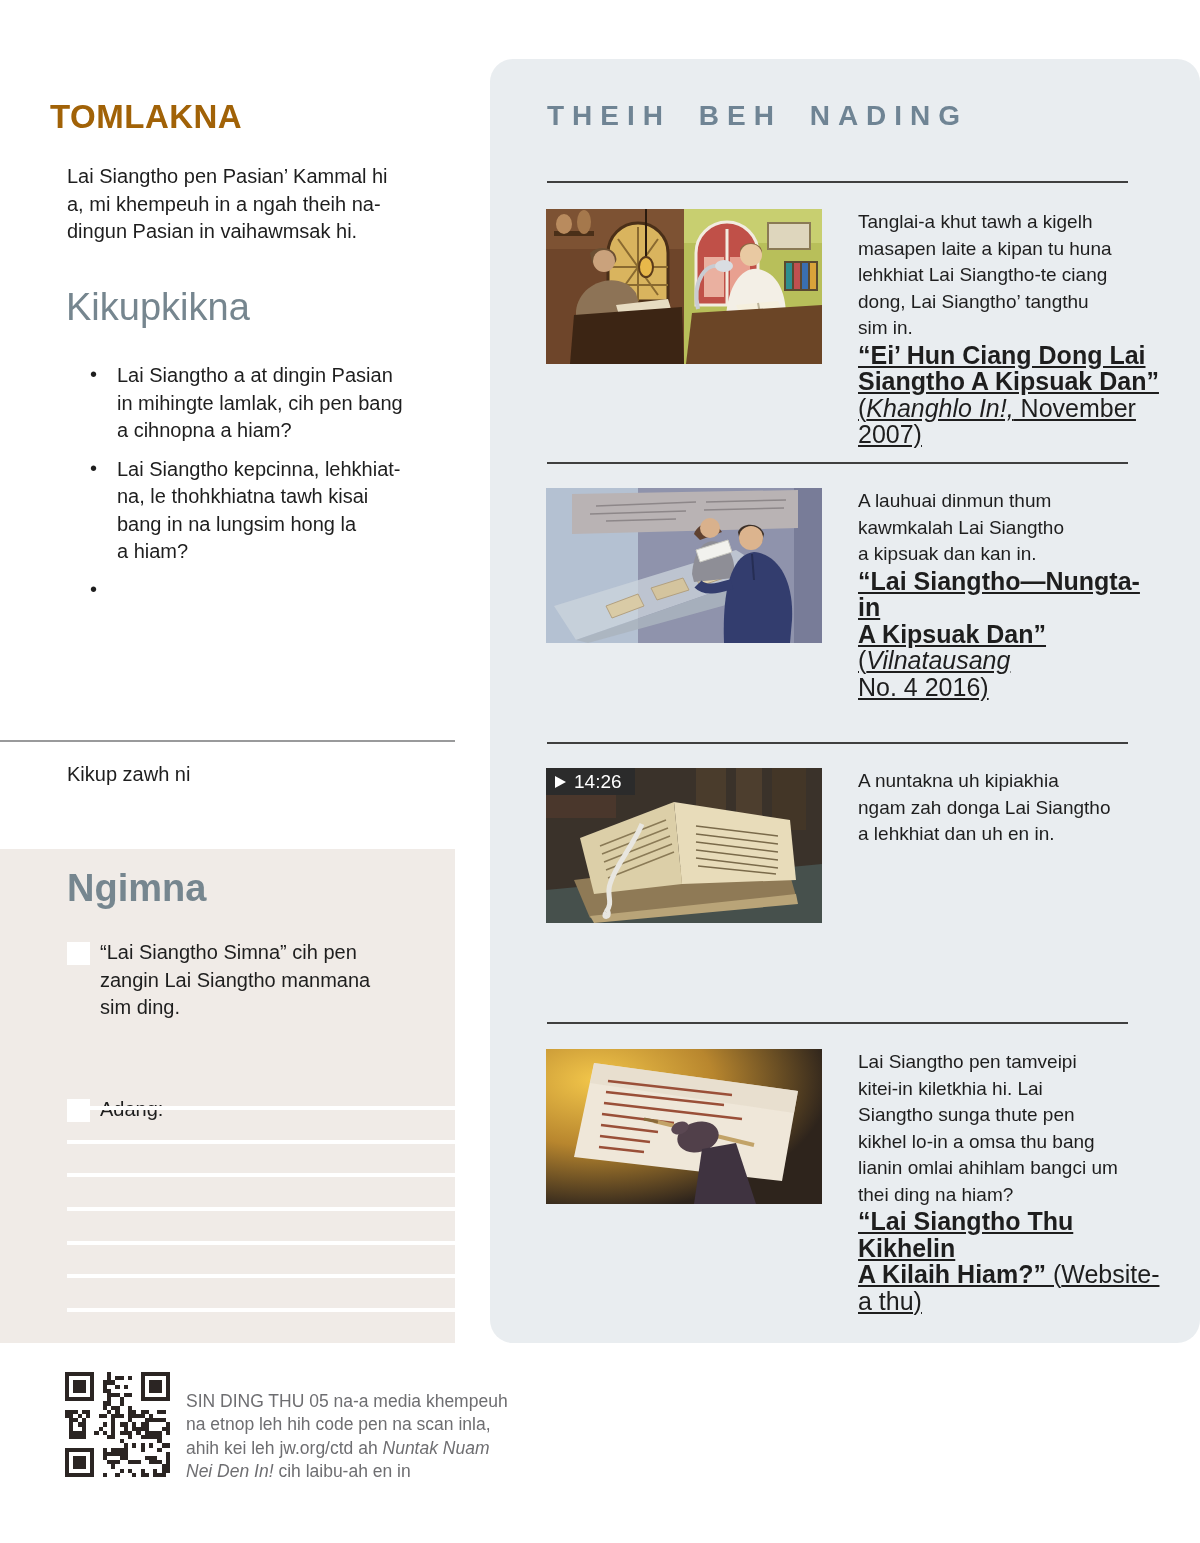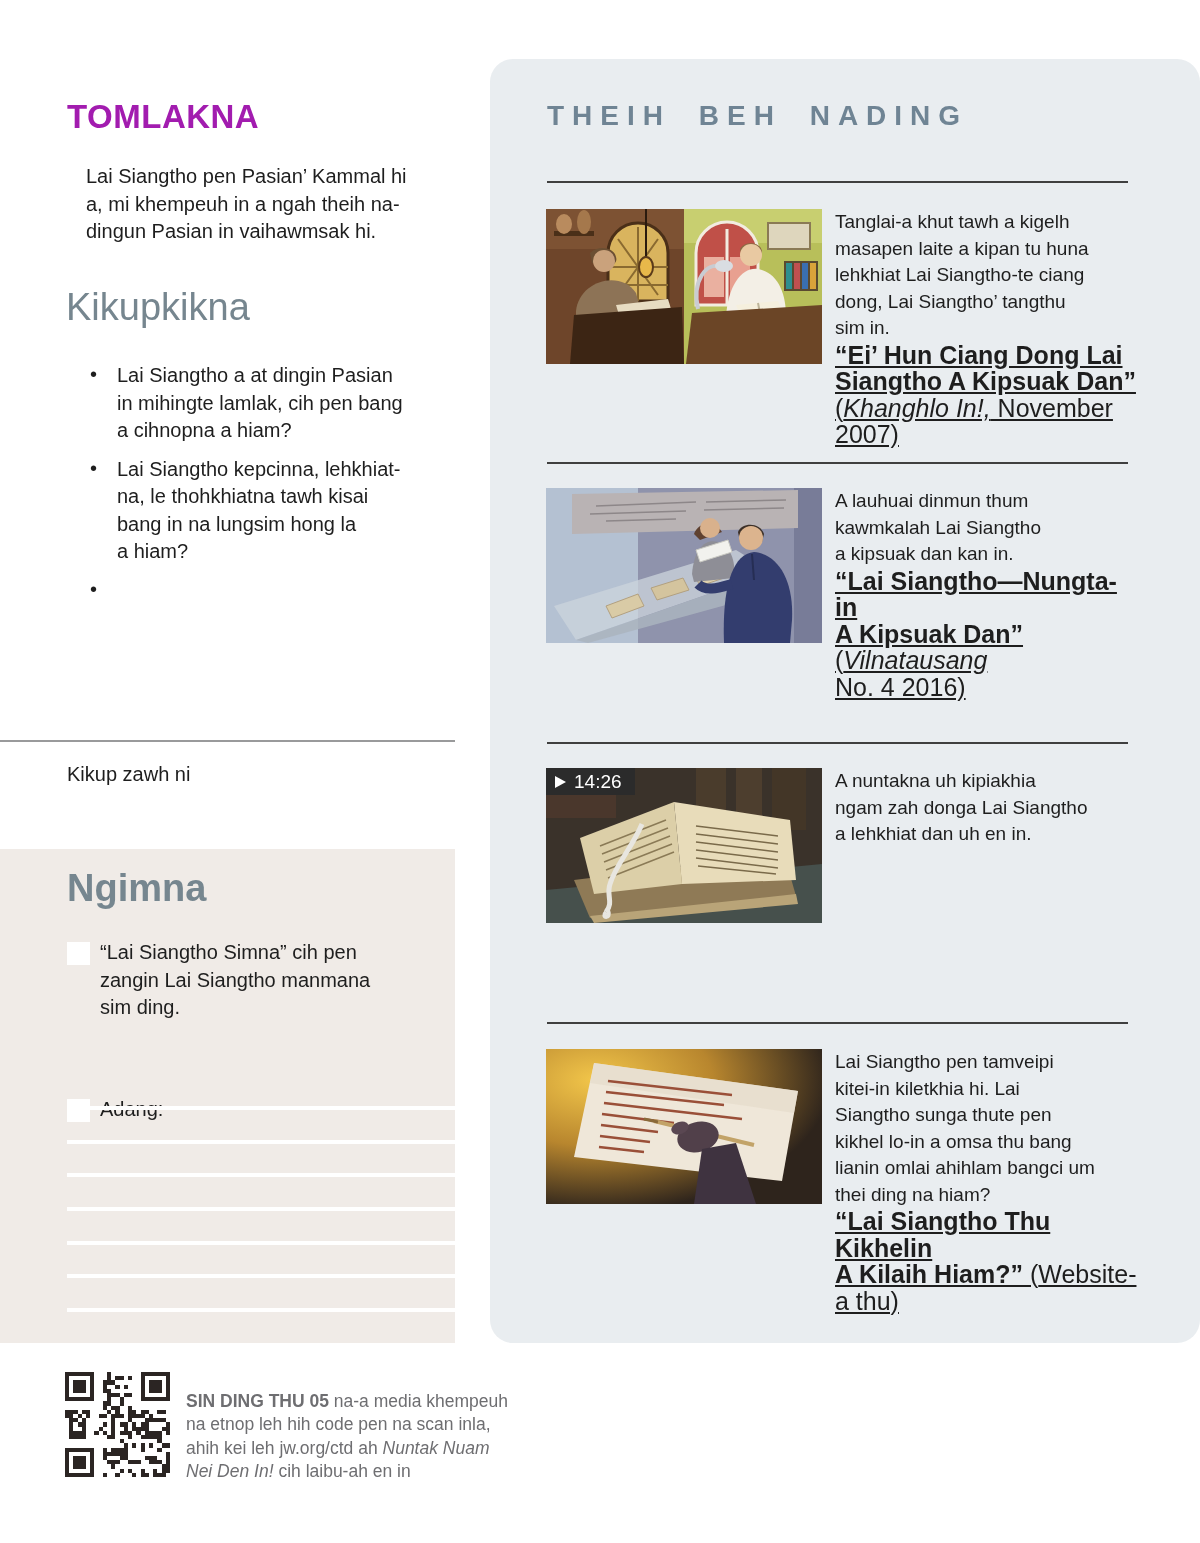--- a/index.html
+++ b/index.html
@@ -2,24 +2,24 @@
 <html><head>
 <meta charset="utf-8">
 <style>
   * { margin:0; padding:0; box-sizing:border-box; }
   html,body { background:#ffffff; }
   body { font-family:"Liberation Sans", sans-serif; color:#1e1e1e; }
   .page { position:relative; width:1200px; height:1543px; background:#ffffff; overflow:hidden; }
   .pre { white-space:pre-line; }
 
   
-  .summary-title { position:absolute; left:67px; top:100px; font-size:33px; font-weight:700;
-                   letter-spacing:.5px; color:#a21caf; line-height:1; }
+  .summary-title { position:absolute; left:50px; top:100px; font-size:33px; font-weight:700;
+                   letter-spacing:.5px; color:#a16207; line-height:1; }
   .summary-text { position:absolute; left:67px; top:163px; width:400px;
-                  font-size:20px; line-height:27.5px;margin-left:19px; }
+                  font-size:20px; line-height:27.5px; }
   .discussion-title { position:absolute; left:66px; top:288px; font-size:38px; font-weight:400;
                       color:#76868f; line-height:1; }
   .questions { position:absolute; left:90px; top:362px; width:378px; list-style:none; }
   .questions li { position:relative; padding-left:27px; margin-bottom:11px;
                   font-size:20px; line-height:27.5px; }
   .questions .bullet { position:absolute; left:0; top:-1px; font-size:20px; }
   .left-rule { position:absolute; left:0; top:740px; width:455px; height:2px; background:#999a9b; }
   .completed-label { position:absolute; left:67px; top:761px; font-size:20px; line-height:27.5px; }
 
   .goal-box { position:absolute; left:0; top:849px; width:455px; height:494px; background:#f0ebe7; }
@@ -30,40 +30,40 @@
   .goal-item.row2 { top:207px;margin-top:40px; }
   .goal-cb { position:absolute; left:0; top:3px; width:23px; height:23px; background:#ffffff; }
   .goal-text { display:block; margin-left:33px; width:330px; font-size:20px; line-height:27.5px; }
   .write-line { position:absolute; left:67px; right:0; height:4px; background:#ffffff; }
 
   
   .right-panel { position:absolute; left:490px; top:59px; width:710px; height:1284px; background:#e9edf0;border-radius:23px; }
   .panel-title { position:absolute; left:57px; top:43px; font-size:28px; font-weight:700;
                  color:#6f8494; letter-spacing:8px; word-spacing:12px; line-height:1; }
   .item-rule { position:absolute; left:57px; width:581px; height:2px; background:#3f3f3f; }
-  .media-item { position:absolute; left:56px; display:flex; gap:13px; }
+  .media-item { position:absolute; left:56px; display:flex; gap:36px; }
   .thumb { position:relative; width:276px; height:155px; overflow:hidden; flex:0 0 276px; background:#777; }
   .thumb svg { display:block; width:276px; height:155px; }
   .item-text { width:302px; }
   .desc { font-size:19px; line-height:26.5px; }
   .ref  { font-size:25px; line-height:26.5px; font-weight:700;text-decoration:underline; }
   .ref .roman { font-weight:400; }
   .ref .ital  { font-style:italic; }
   .video-badge { position:absolute; left:0; top:0; height:27px; background:#2b2b2b; color:#fff;
                  display:flex; align-items:center; gap:8px; padding:0 13px 0 9px;
                  font-size:19px; line-height:1; }
   .play-icon { width:0; height:0; border-left:11px solid #ffffff;
                border-top:6.5px solid transparent; border-bottom:6.5px solid transparent; }
 
   
   .qr { position:absolute; left:65px; top:1372px; width:105px; height:105px; }
   .qr svg { display:block; width:105px; height:105px; }
   .qr-text { position:absolute; left:186px; top:1390px; width:420px;
              font-size:17.5px; line-height:23.4px; color:#6e6e71; }
-  .qr-text strong { font-weight:700; }
+  .qr-text strong { font-weight:400; }
   .qr-text em { font-style:italic; }
 </style>
 </head>
 <body>
 
 <div class="page">
 
   <h1 class="summary-title">TOMLAKNA</h1>
   <p class="summary-text pre">Lai Siangtho pen Pasian’ Kammal hi
 a, mi khempeuh in a ngah theih na-

